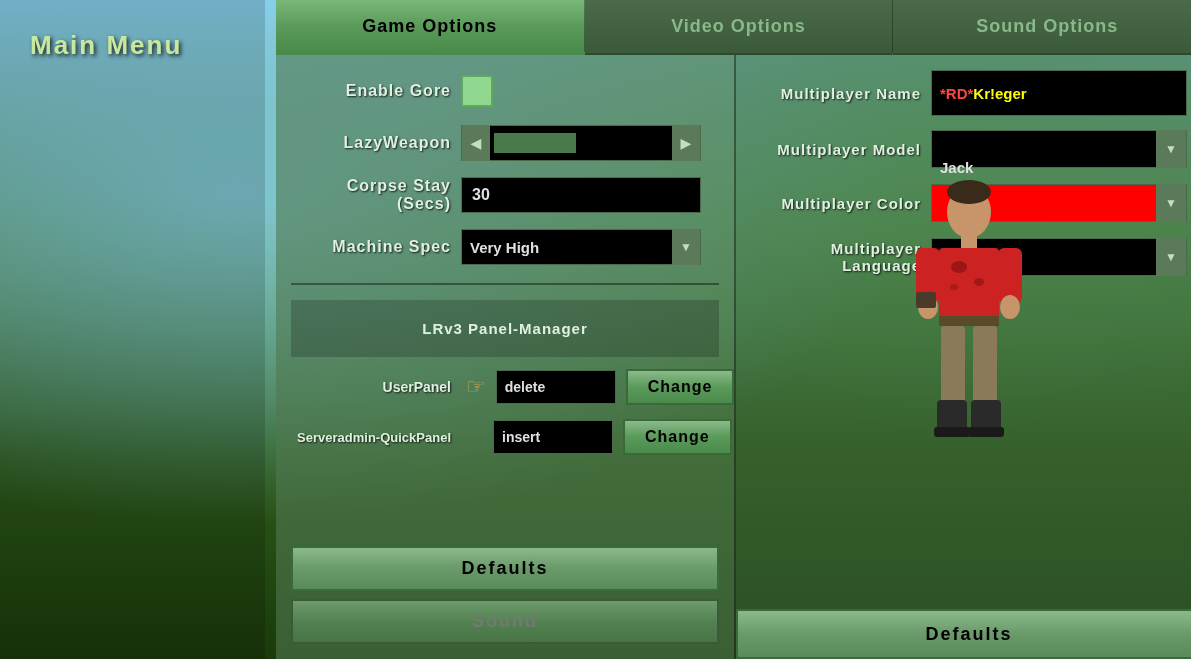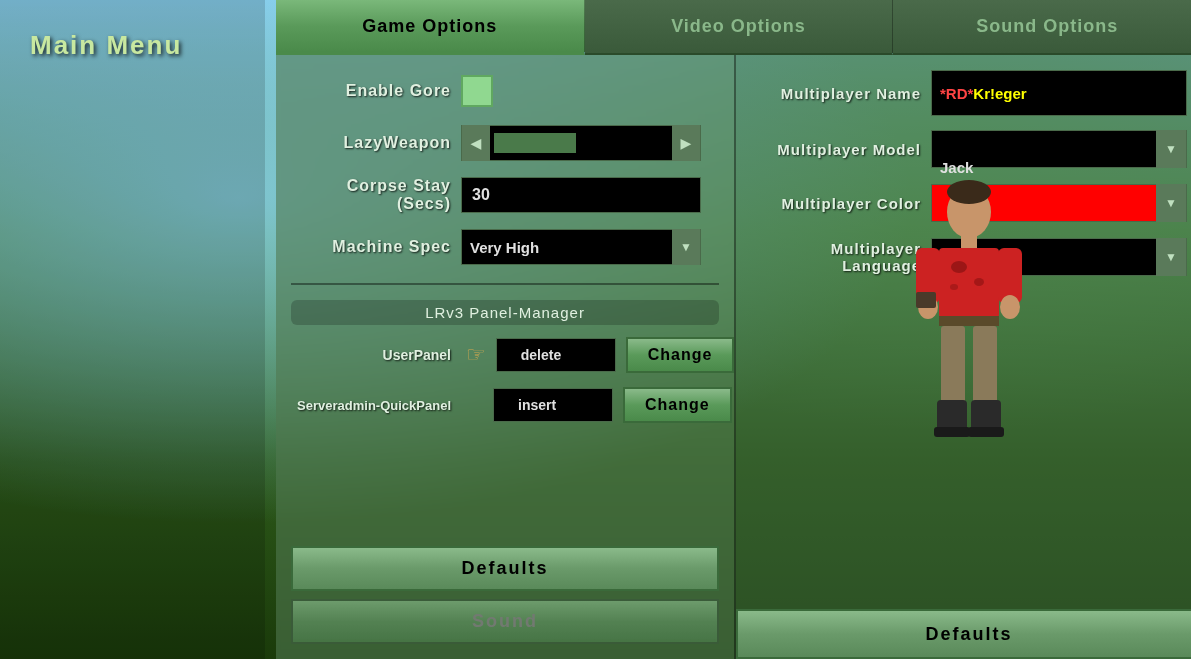--- a/index.html
+++ b/index.html
@@ -233,26 +233,25 @@
     .divider {
       height: 2px;
       background: rgba(0,0,0,0.4);
       margin: 5px 0;
     }
 
     
     .panel-manager-title {
       color: #e0f0e0;
       font-size: 15px;
-      font-weight: normal;
+      font-weight: bold;
       text-align: center;
       letter-spacing: 1px;
-      padding: 4px;
+      padding: 20px;
       background: rgba(0,0,0,0.2);
-      border-radius: 6px;
     }
 
     .panel-row {
       display: flex;
       align-items: center;
       gap: 10px;
       min-height: 40px;
     }
 
     .panel-label {
@@ -263,21 +262,21 @@
       flex: 0 0 160px;
       text-shadow: 1px 1px 2px rgba(0,0,0,0.8);
     }
 
     .panel-input {
       background: #000;
       border: 1px solid #4a6a4a;
       color: #e0e0e0;
       font-size: 14px;
       font-weight: bold;
-      padding: 4px 24px;
+      padding: 4px 8px;
       height: 34px;
       width: 120px;
     }
 
     .change-btn {
       background: linear-gradient(180deg, #8aba8a 0%, #5a9a5a 50%, #4a8a4a 100%);
       border: 2px solid #3a6a3a;
       color: #000;
       font-size: 16px;
       font-weight: bold;

